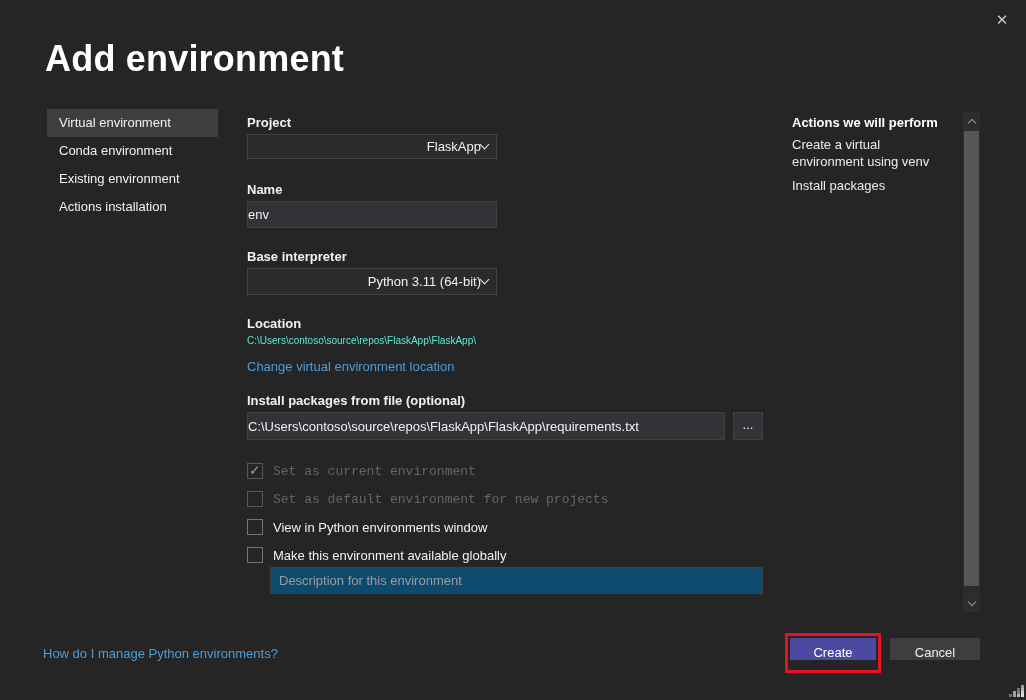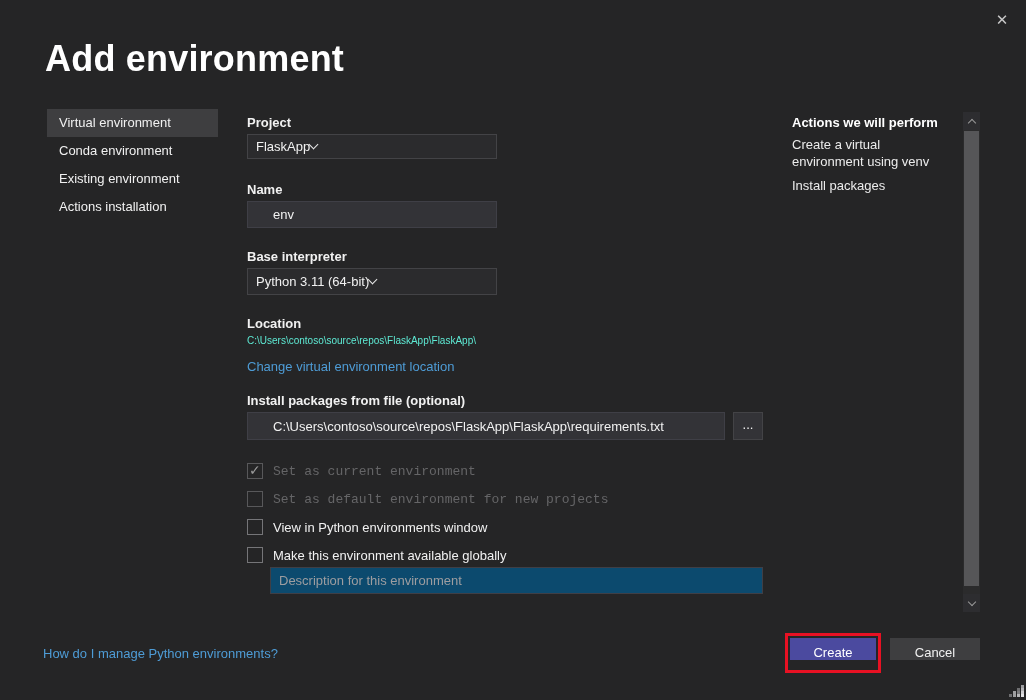--- a/index.html
+++ b/index.html
@@ -28,29 +28,29 @@
   }
   .side-item.selected { background:#3E3E40; }
 
   
   .field-label { position:absolute; font-size:13px; font-weight:700; color:#F1F1F1; white-space:nowrap; }
 
   .combo {
     position:absolute; left:247px; width:250px; height:25px;
     background:#2B2B2D; border:1px solid #434346;
     font-size:13px; color:#F1F1F1; line-height:23px; padding:0 8px;
-    display:flex; justify-content:flex-start; align-items:center; cursor:pointer;
+    display:flex; justify-content:flex-end; align-items:center; cursor:pointer;
   }
   .chevron-down {
     width:7px; height:7px; border-right:1.5px solid #E8E8E8; border-bottom:1.5px solid #E8E8E8;
     transform:rotate(45deg); margin-top:-4px; flex:none;
   }
   .text-input {
     position:absolute; background:#333337; border:1px solid #3F3F46;
-    font-size:13px; color:#F1F1F1; padding:0 25px; outline:none;
+    font-size:13px; color:#F1F1F1; padding:0 0; outline:none;
     font-family:"Liberation Sans","DejaVu Sans",sans-serif;
   }
   .static-text { position:absolute; font-size:10px; color:#5eead4; white-space:nowrap; }
   .link { position:absolute; font-size:13px; color:#4E9CD6; cursor:pointer; text-decoration:none; white-space:nowrap; }
 
   .browse-btn {
     position:absolute; left:733px; top:412px; width:30px; height:28px;
     background:#333337; border:1px solid #434346; color:#F1F1F1;
     font-size:13px; text-align:center; line-height:24px; cursor:pointer;
   }

